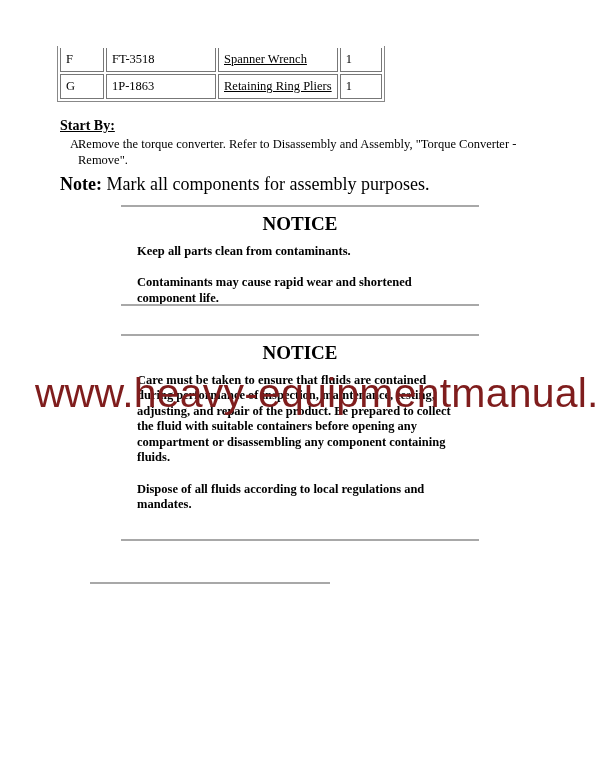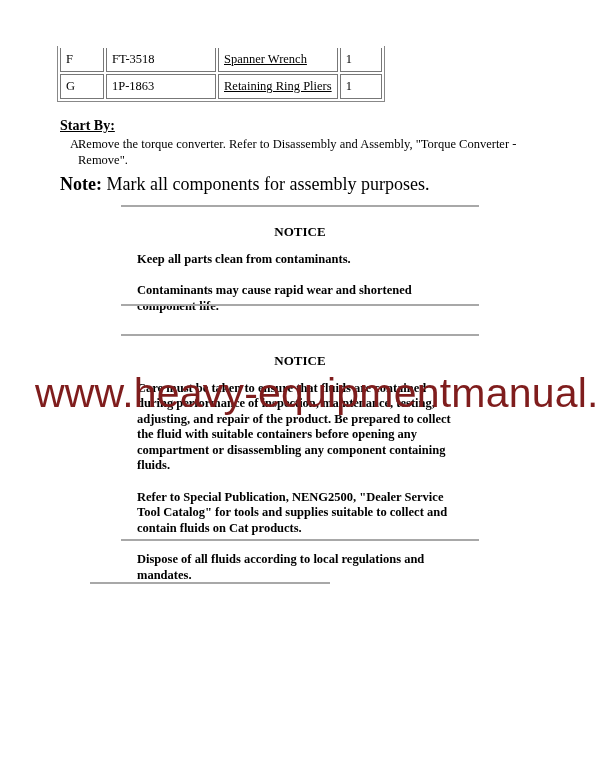--- a/index.html
+++ b/index.html
@@ -26,21 +26,21 @@
   .step .text { margin-left: 8px; display: block; }
   .note { position: absolute; left: 60px; top: 174px; font-size: 18px; }
   .note b { font-weight: bold; }
 
   .rule { position: absolute; height: 2px; background: #a8a8a8; }
   .notice {
     position: absolute; left: 121px; width: 358px;
     font-weight: bold; font-size: 12.5px; line-height: 15.5px;
   }
   .notice h3 {
-    margin: 8px; text-align: center; font-size: 13px; font-weight: bold;
+    margin: 0; text-align: center; font-size: 19px; font-weight: bold;
   }
   .notice p { margin: 16px; }
 
   .watermark {
     position: absolute; left: 35px; top: 370px;
     font-family: "Liberation Sans", sans-serif; font-size: 41px;
     color: #7f1d1d; letter-spacing: 0.2px; white-space: nowrap; z-index: 5;
   }
 </style>
 </head>
@@ -79,20 +79,19 @@
   <h3>NOTICE</h3>
   <p style="margin-top:12px;">Keep all parts clean from contaminants.</p>
   <p style="margin-top:10px;">Contaminants may cause rapid wear and shortened component life.</p>
 </div>
 <div class="rule" style="left:121px; top:304px; width:358px;"></div>
 
 <div class="rule" style="left:121px; top:334px; width:358px;"></div>
 <div class="notice" style="top:345px;">
   <h3>NOTICE</h3>
   <p style="margin-top:12px;">Care must be taken to ensure that fluids are contained during performance of inspection, maintenance, testing, adjusting, and repair of the product. Be prepared to collect the fluid with suitable containers before opening any compartment or disassembling any component containing fluids.</p>
-  <p style="margin-top:11px;">Refer to Special Publication, NENG2500, "Dealer Service Tool Catalog" for tools and supplies suitable to collect and contain fluids on Cat products.</p>
   <p style="margin-top:11px;">Dispose of all fluids according to local regulations and mandates.</p>
 </div>
 <div class="rule" style="left:121px; top:539px; width:358px;"></div>
 
 <div class="rule" style="left:90px; top:582px; width:240px;"></div>
 
 <div class="watermark">www.heavy-equipmentmanual.com</div>
 
 </body></html>

